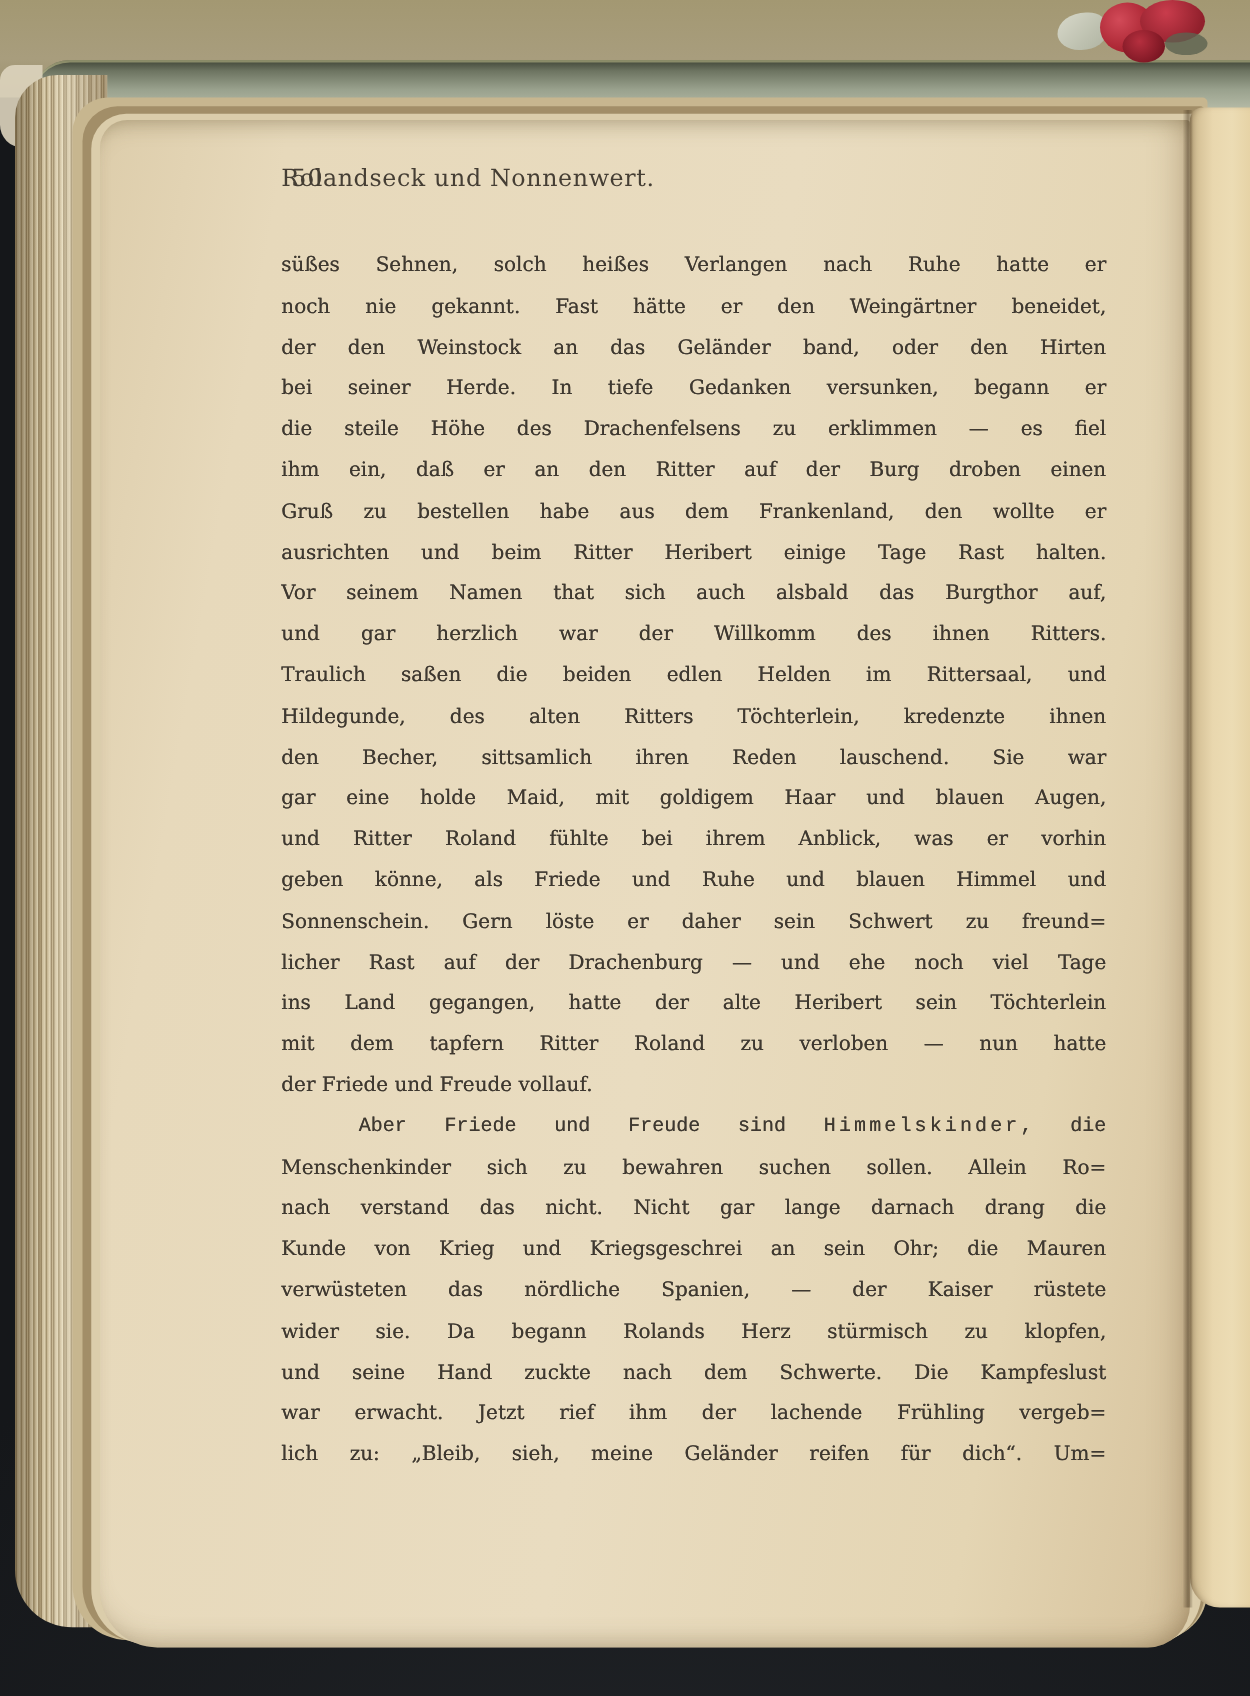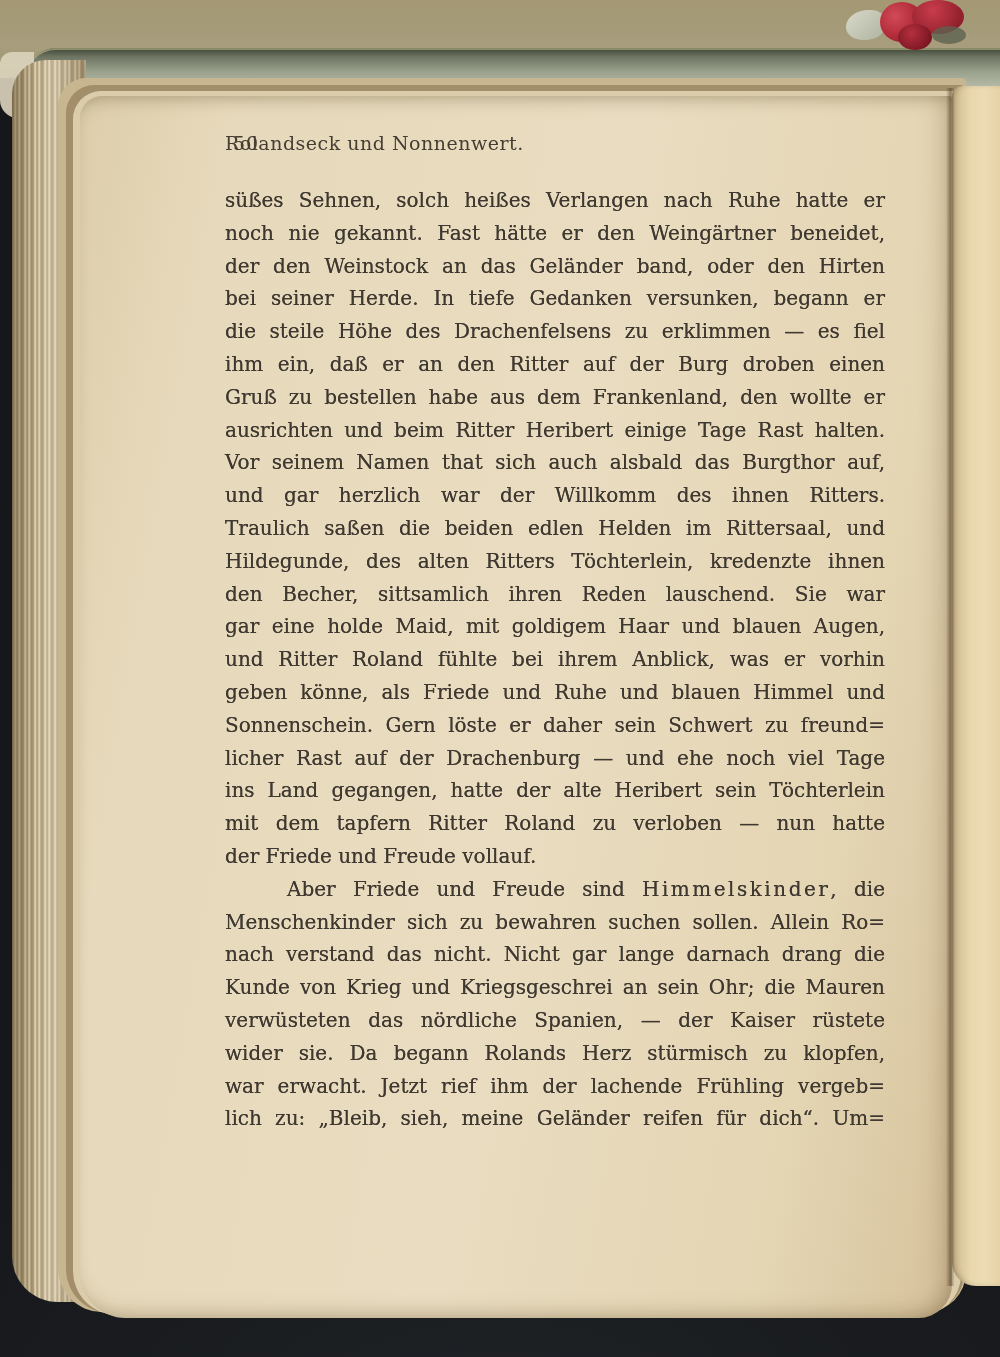--- a/index.html
+++ b/index.html
@@ -61,26 +61,26 @@
   .flower .b3{position:absolute;left:52px;top:24px;width:34px;height:26px;border-radius:50%;
     background:radial-gradient(circle at 40% 35%,#b52f3e,#761420 80%);}
   .flower .stem{position:absolute;left:86px;top:26px;width:34px;height:18px;border-radius:50%;
     background:#5c6350;opacity:.8;}
   
   .content{position:absolute;left:80px;top:96px;width:872px;height:1222px;color:#3e3830;}
   .header-row{position:absolute;left:145px;top:36px;width:660px;height:34px;
     font-size:19px;color:#453e34;}
   .page-number{position:absolute;left:8px;top:0;letter-spacing:1px;}
   .running-header{position:absolute;left:0;top:0;width:100%;text-align:left;letter-spacing:.5px;}
-  .text-block{position:absolute;left:145px;top:88px;width:660px;
-    font-size:20px;line-height:32.8px;
+  .text-block{position:absolute;left:145px;top:100px;width:660px;
+    font-size:16px;line-height:32.8px;
     text-shadow:0 0 .5px rgba(62,56,48,.85);}
   .line{text-align:justify;text-align-last:justify;}
   .line.flush-left{text-align-last:left;}
-  .line.indent{padding-left:62px;}
+  .line.indent{padding-left:62px;font-family:Liberation Mono, monospace;}
   .sperr{letter-spacing:2.5px;}
 </style>
 </head>
 <body>
 
 <div class="desk"></div>
 <div class="top-surface"></div>
 <div class="top-edge-band"></div>
 <div class="corner-fragment"></div>
 <div class="fore-edge"></div>
@@ -125,16 +125,17 @@
     <div class="line">licher Rast auf der Drachenburg — und ehe noch viel Tage</div>
     <div class="line">ins Land gegangen, hatte der alte Heribert sein Töchterlein</div>
     <div class="line">mit dem tapfern Ritter Roland zu verloben — nun hatte</div>
     <div class="line flush-left">der Friede und Freude vollauf.</div>
     <div class="line indent"><span>Aber Friede und Freude sind </span><span class="sperr">Himmelskinder</span><span>, die</span></div>
     <div class="line">Menschenkinder sich zu bewahren suchen sollen.  Allein Ro=</div>
     <div class="line">nach verstand das nicht.  Nicht gar lange darnach drang die</div>
     <div class="line">Kunde von Krieg und Kriegsgeschrei an sein Ohr; die Mauren</div>
     <div class="line">verwüsteten das nördliche Spanien, — der Kaiser rüstete</div>
     <div class="line">wider sie.  Da begann Rolands Herz stürmisch zu klopfen,</div>
+    <div class="line">und seine Hand zuckte nach dem Schwerte.  Die Kampfeslust</div>
     <div class="line">war erwacht.  Jetzt rief ihm der lachende Frühling vergeb=</div>
     <div class="line">lich zu: „Bleib, sieh, meine Geländer reifen für dich“.  Um=</div>
   </div>
 </div>
 
 </body></html>

